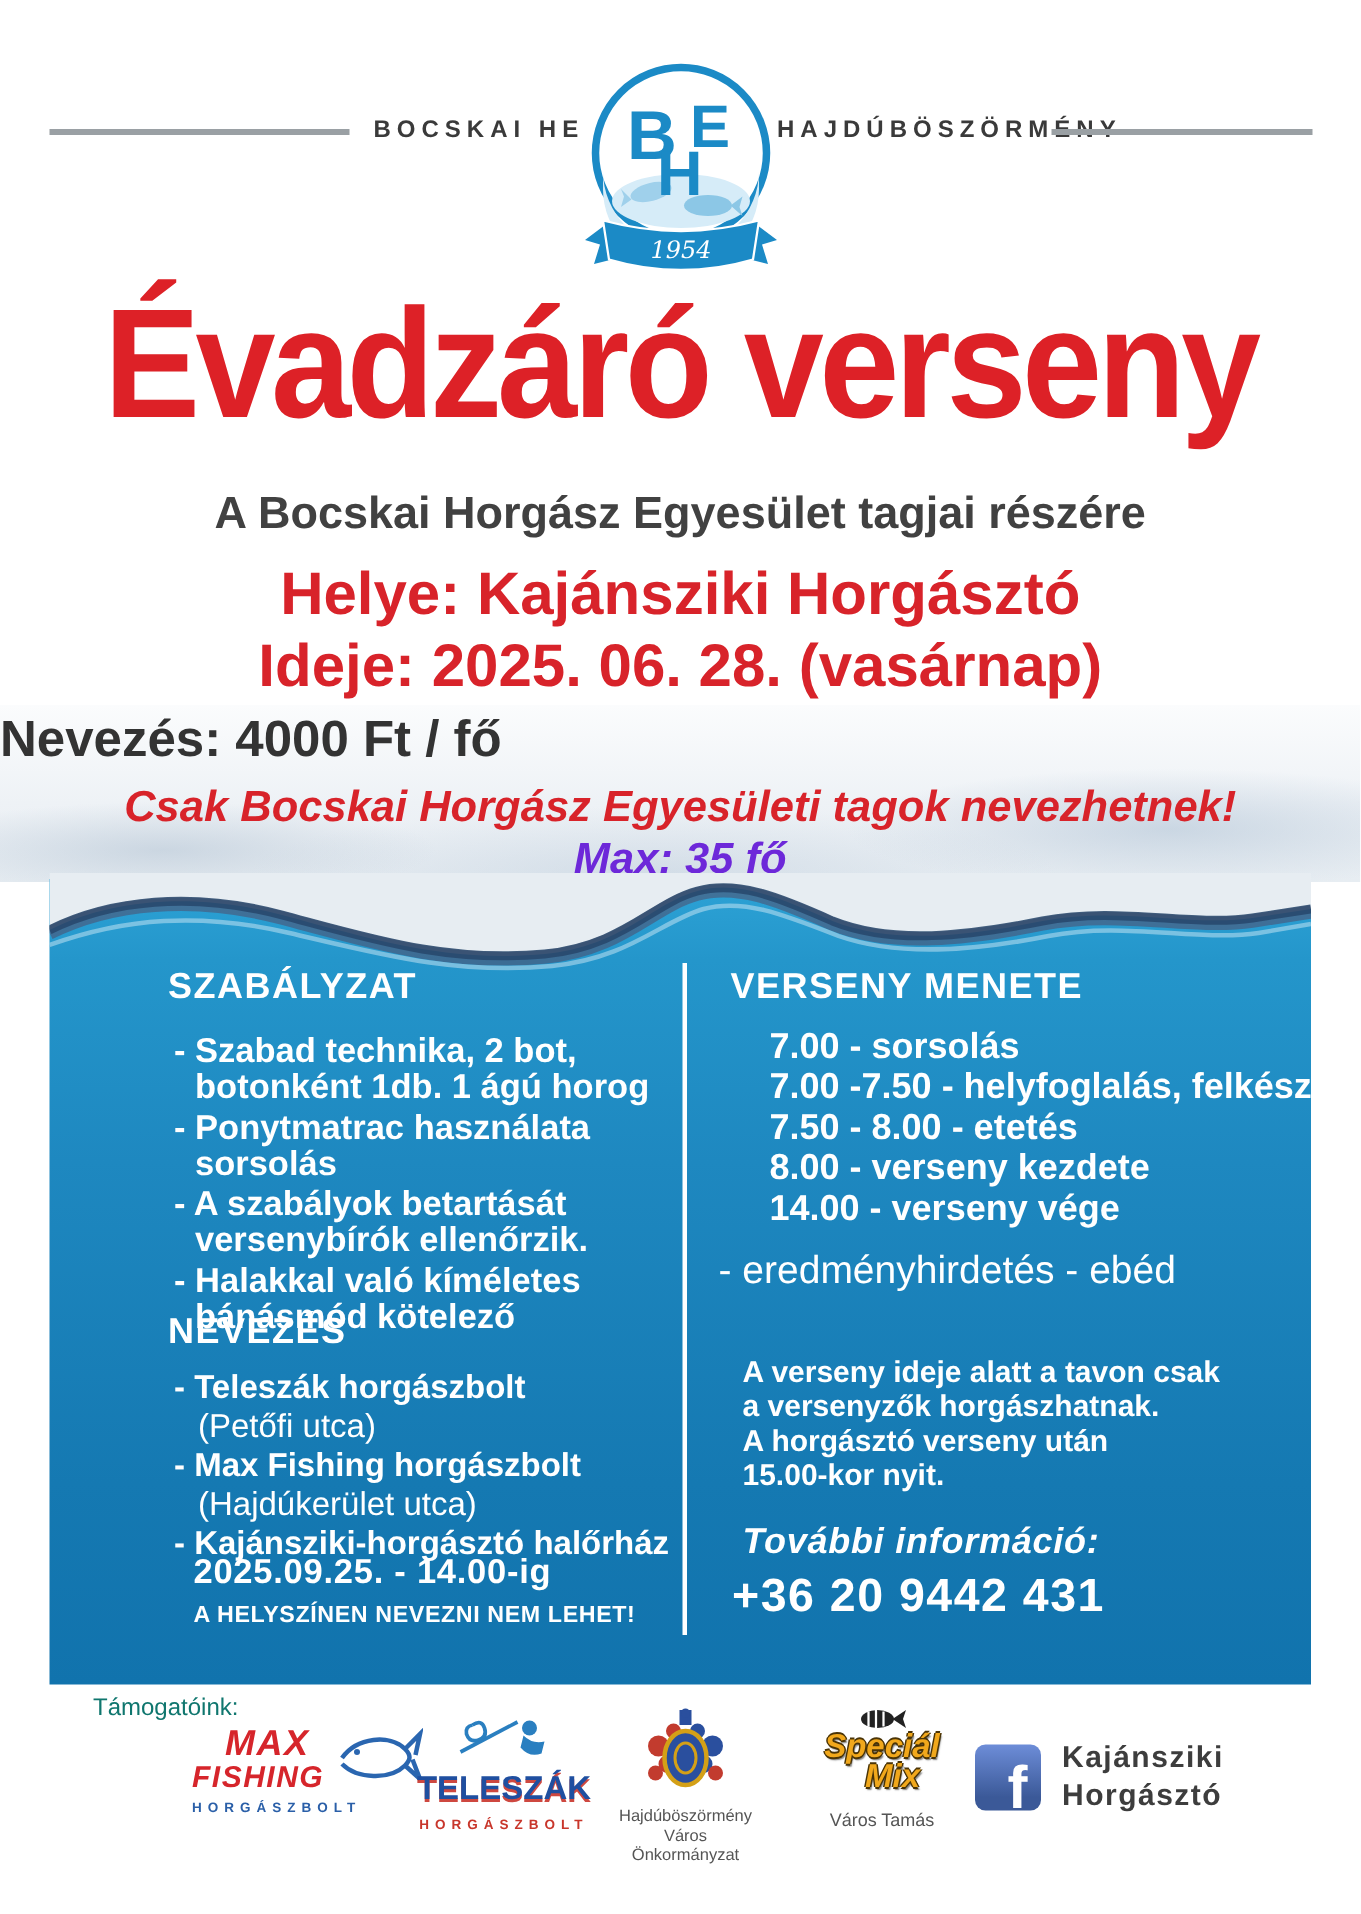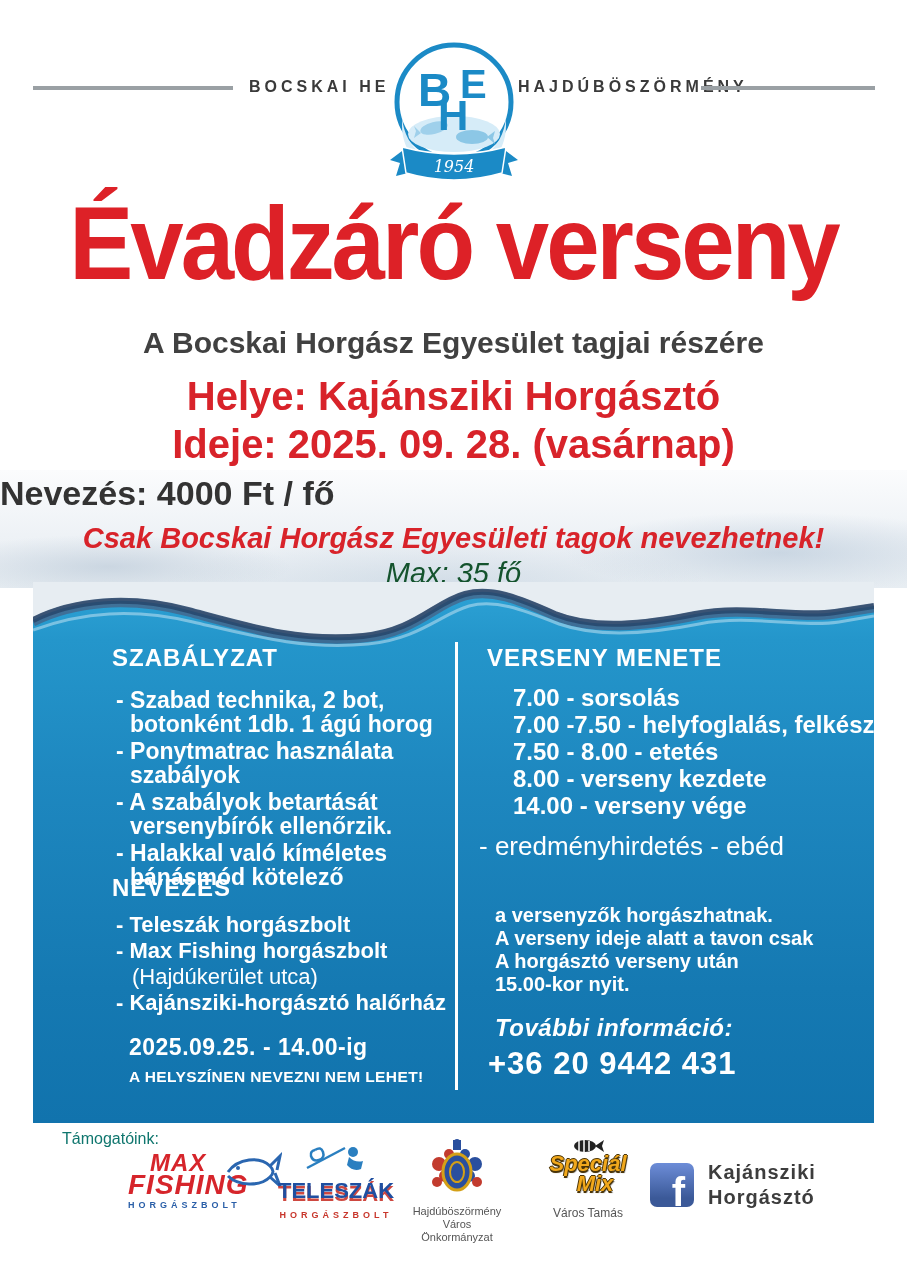--- a/index.html
+++ b/index.html
@@ -32,21 +32,21 @@
     font-size:30px;font-weight:bold;color:#414141;}
   .loc,.datel{position:absolute;left:0;right:0;text-align:center;
     font-size:40px;font-weight:bold;color:#d8232a;white-space:nowrap;}
   .loc{top:374px;}
   .datel{top:422px;}
   .fee{position:absolute;left:0;right:0;top:474px;text-align:left;
     font-size:34px;font-weight:bold;color:#333333;}
   .restr{position:absolute;left:0;right:0;top:522px;text-align:center;
     font-size:29px;font-weight:bold;font-style:italic;color:#d8232a;white-space:nowrap;}
   .maxp{position:absolute;left:0;right:0;top:557px;text-align:center;
-    font-size:29px;font-weight:normal;font-style:italic;color:#14532d;}
+    font-size:29px;font-weight:bold;font-style:italic;color:#6d28d9;}
   
   .water{position:absolute;left:33px;top:586px;width:841px;height:537px;
     background:linear-gradient(180deg,#2da3d6 0%,#2496cb 10%,#1e88c0 35%,#1579b2 75%,#1173ad 100%);
     color:#ffffff;}
   .wave{position:absolute;left:0;top:-4px;width:841px;height:76px;display:block;}
   .divider{position:absolute;left:422px;top:56px;width:3px;height:448px;background:#ffffff;}
   .col-title{position:absolute;font-size:24px;font-weight:bold;letter-spacing:1px;white-space:nowrap;}
   .rules-title{left:79px;top:58px;}
   .rules-list{position:absolute;left:83px;top:102px;font-size:23px;font-weight:bold;line-height:24px;}
   .rules-list .rule{margin-bottom:3px;white-space:nowrap;}
@@ -61,21 +61,21 @@
   .schedule-list{position:absolute;left:480px;top:98px;font-size:24px;font-weight:bold;line-height:27px;white-space:nowrap;}
   .extras{position:absolute;left:446px;top:244px;font-size:26px;line-height:32px;white-space:nowrap;}
   .note{position:absolute;left:462px;top:318px;font-size:20px;font-weight:bold;line-height:23px;white-space:nowrap;}
   .info-label{position:absolute;left:462px;top:428px;font-size:24px;font-weight:bold;font-style:italic;letter-spacing:.5px;white-space:nowrap;}
   .phone{position:absolute;left:455px;top:460px;font-size:31px;font-weight:bold;letter-spacing:1px;white-space:nowrap;}
   
   .sp-label{position:absolute;left:62px;top:1130px;font-size:16px;color:#0f766e;}
   .mf{position:absolute;left:128px;top:1152px;width:160px;}
   .mf .w1,.mf .w2{font-style:italic;font-weight:bold;color:#d6252b;line-height:22px;letter-spacing:1px;}
   .mf .w1{font-size:24px;padding-left:22px;}
-  .mf .w2{font-size:28px;}
+  .mf .w2{font-size:20px;}
   .mf .sub{font-size:9px;font-weight:bold;color:#2a5fa8;letter-spacing:4px;margin-top:4px;white-space:nowrap;}
   .mf .fish{position:absolute;right:6px;top:-4px;}
   .tz{position:absolute;left:276px;top:1144px;width:120px;text-align:center;}
   .tz .name{font-size:22px;font-weight:bold;color:#1f4fa0;letter-spacing:0px;text-shadow:0 2.5px 0 rgba(198,40,30,.85);white-space:nowrap;}
   .tz .sub{font-size:9px;font-weight:bold;color:#c8362b;letter-spacing:4px;margin-top:6px;white-space:nowrap;}
   .muni{position:absolute;left:398px;top:1138px;width:118px;text-align:center;}
   .muni .cap{font-size:11px;color:#555;line-height:13px;margin-top:3px;}
   .smx{position:absolute;left:538px;top:1138px;width:100px;text-align:center;}
   .smx .w1,.smx .w2{font-style:italic;font-weight:bold;color:#f1a81c;line-height:20px;
     text-shadow:-1px 0 #4a3407,1px 0 #4a3407,0 -1px #4a3407,0 1.5px #4a3407,1px 2px 1px rgba(0,0,0,.5);}
@@ -117,65 +117,66 @@
       <text x="66" y="138" text-anchor="middle" font-family="DejaVu Serif, serif" font-style="italic" font-size="16" fill="#ffffff">1954</text>
     </g>
   </svg>
   <div class="hdr-label hdr-right">HAJDÚBÖSZÖRMÉNY</div>
   <div class="hline right"></div>
 
   <div class="skyband"></div>
   <h1 class="title">Évadzáró verseny</h1>
   <div class="subtitle">A Bocskai Horgász Egyesület tagjai részére</div>
   <div class="loc">Helye: Kajánsziki Horgásztó</div>
-  <div class="datel">Ideje: 2025. 09. 28. (vasárnap)</div>
+  <div class="datel">Ideje: 2025. 06. 28. (vasárnap)</div>
   <div class="fee">Nevezés: 4000 Ft / fő</div>
   <div class="restr">Csak Bocskai Horgász Egyesületi tagok nevezhetnek!</div>
   <div class="maxp">Max: 35 fő</div>
 
   <div class="water">
     <svg class="wave" viewBox="0 0 841 76" preserveAspectRatio="none">
       <path d="M0,38 C40,18 95,12 155,28 C215,44 265,60 330,54 C382,49 402,20 432,12 C458,5 484,15 522,32 C562,48 612,42 662,32 C712,22 762,36 802,30 L841,24 L841,0 L0,0 Z" fill="#e7edf2"></path>
       <path d="M0,40 C40,20 95,14 155,30 C215,46 265,62 330,56 C382,51 402,22 432,14 C458,7 484,17 522,34 C562,50 612,44 662,34 C712,24 762,38 802,32 L841,26" fill="none" stroke="#5c3a52" stroke-width="9" opacity=".45"></path>
       <path d="M0,38 C40,18 95,12 155,28 C215,44 265,60 330,54 C382,49 402,20 432,12 C458,5 484,15 522,32 C562,48 612,42 662,32 C712,22 762,36 802,30 L841,24" fill="none" stroke="#27466b" stroke-width="6" opacity=".85"></path>
       <path d="M0,48 C50,30 100,26 160,40 C220,54 270,68 335,62 C386,57 408,32 436,24 C462,17 488,27 526,42 C566,56 616,52 666,42 C716,32 766,46 806,40 L841,34" fill="none" stroke="#bfe2f2" stroke-width="3" opacity=".55"></path>
     </svg>
     <div class="divider"></div>
 
     <div class="col-title rules-title">SZABÁLYZAT</div>
     <div class="rules-list">
       <div class="rule"><span>- Szabad technika, 2 bot,</span><br><span class="ind">botonként 1db. 1 ágú horog</span></div>
-      <div class="rule"><span>- Ponytmatrac használata</span><br><span class="ind">szabályok</span></div>
+      <div class="rule"><span>- Ponytmatrac használata</span><br><span class="ind">sorsolás</span></div>
       <div class="rule"><span>- A szabályok betartását</span><br><span class="ind">versenybírók ellenőrzik.</span></div>
       <div class="rule"><span>- Halakkal való kíméletes</span><br><span class="ind">bánásmód kötelező</span></div>
     </div>
     <div class="col-title nevezes-title">NEVEZÉS</div>
     <div class="reg-list">
       <div>- Teleszák horgászbolt</div>
+      <div class="ind">(Petőfi utca)</div>
       <div>- Max Fishing horgászbolt</div>
       <div class="ind">(Hajdúkerület utca)</div>
       <div>- Kajánsziki-horgásztó halőrház</div>
     </div>
     <div class="deadline">2025.09.25.  - 14.00-ig</div>
     <div class="warning">A HELYSZÍNEN NEVEZNI NEM LEHET!</div>
 
     <div class="col-title schedule-title">VERSENY MENETE</div>
     <div class="schedule-list">
       <div>7.00 - sorsolás</div>
       <div>7.00 -7.50 - helyfoglalás, felkészülés</div>
       <div>7.50 - 8.00 - etetés</div>
       <div>8.00 - verseny kezdete</div>
       <div>14.00 - verseny vége</div>
     </div>
     <div class="extras">
       <div>- eredményhirdetés - ebéd</div>
     </div>
     <div class="note">
+      <div>A verseny ideje alatt a tavon csak</div>
       <div>a versenyzők horgászhatnak.</div>
-      <div>A verseny ideje alatt a tavon csak</div>
       <div>A horgásztó verseny után</div>
       <div>15.00-kor nyit.</div>
     </div>
     <div class="info-label">További információ:</div>
     <div class="phone">+36 20 9442 431</div>
   </div>
 
   <div class="sp-label">Támogatóink:</div>
 
   <div class="mf">

